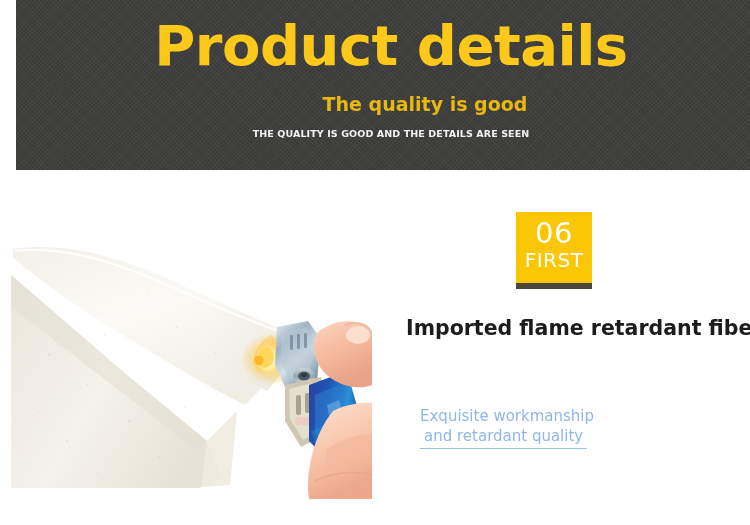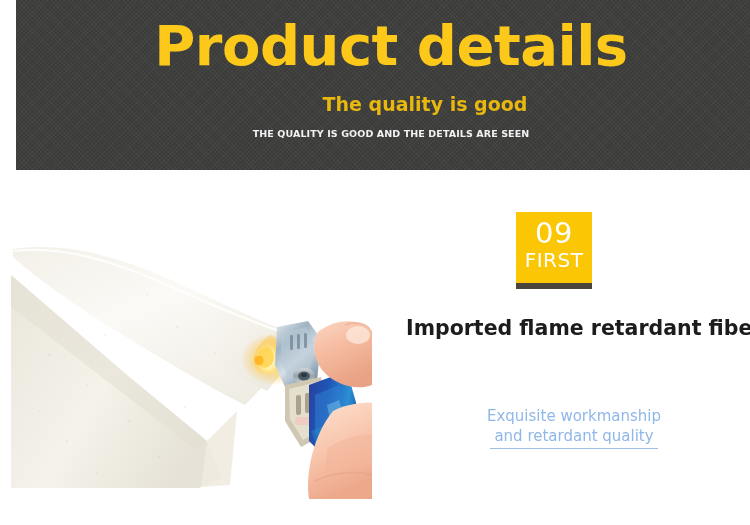--- a/index.html
+++ b/index.html
@@ -158,24 +158,23 @@
     font-size: 20.5px;
     line-height: 29px;
     font-weight: bold;
     font-family: "DejaVu Sans", sans-serif;
   }
   .headline-line { white-space: nowrap; }
 
   
   .subnote {
     position: absolute;
-    left: 48px;
+    left: 28px;
     top: 236px;
     width: 268px;
-    text-align: center;
     color: #8fb7e8;
     font-size: 15px;
     line-height: 20px;
     font-weight: 400;
     font-family: "DejaVu Sans", sans-serif;
   }
   .subnote-line { white-space: nowrap; }
   .subnote-line.underlined {
     display: inline-block;
     border-bottom: 1.5px solid #9cbfe8;
@@ -327,21 +326,21 @@
                  C296,240 304,200 324,176 Z" fill="url(#skin2)"></path>
         <path d="M318,214 C338,200 358,198 363,200 L363,230
                  C344,226 328,230 316,240 Z" fill="#f3b79a" opacity="0.55"></path>
         <path d="M306,246 C326,236 350,236 363,240" fill="none" stroke="#e3a387" stroke-width="1.6" opacity="0.6"></path>
       </svg>
     </div>
 
     <div class="right-col">
 
       <div class="badge">
-        <div class="badge-number">09</div>
+        <div class="badge-number">06</div>
         <div class="badge-label">FIRST</div>
       </div>
 
       <div class="headline">
         <div class="headline-line">Imported flame retardant fiber</div>
       </div>
 
       <div class="subnote">
         <div class="subnote-line">Exquisite workmanship</div>
         <div class="subnote-line underlined">and retardant quality</div>

